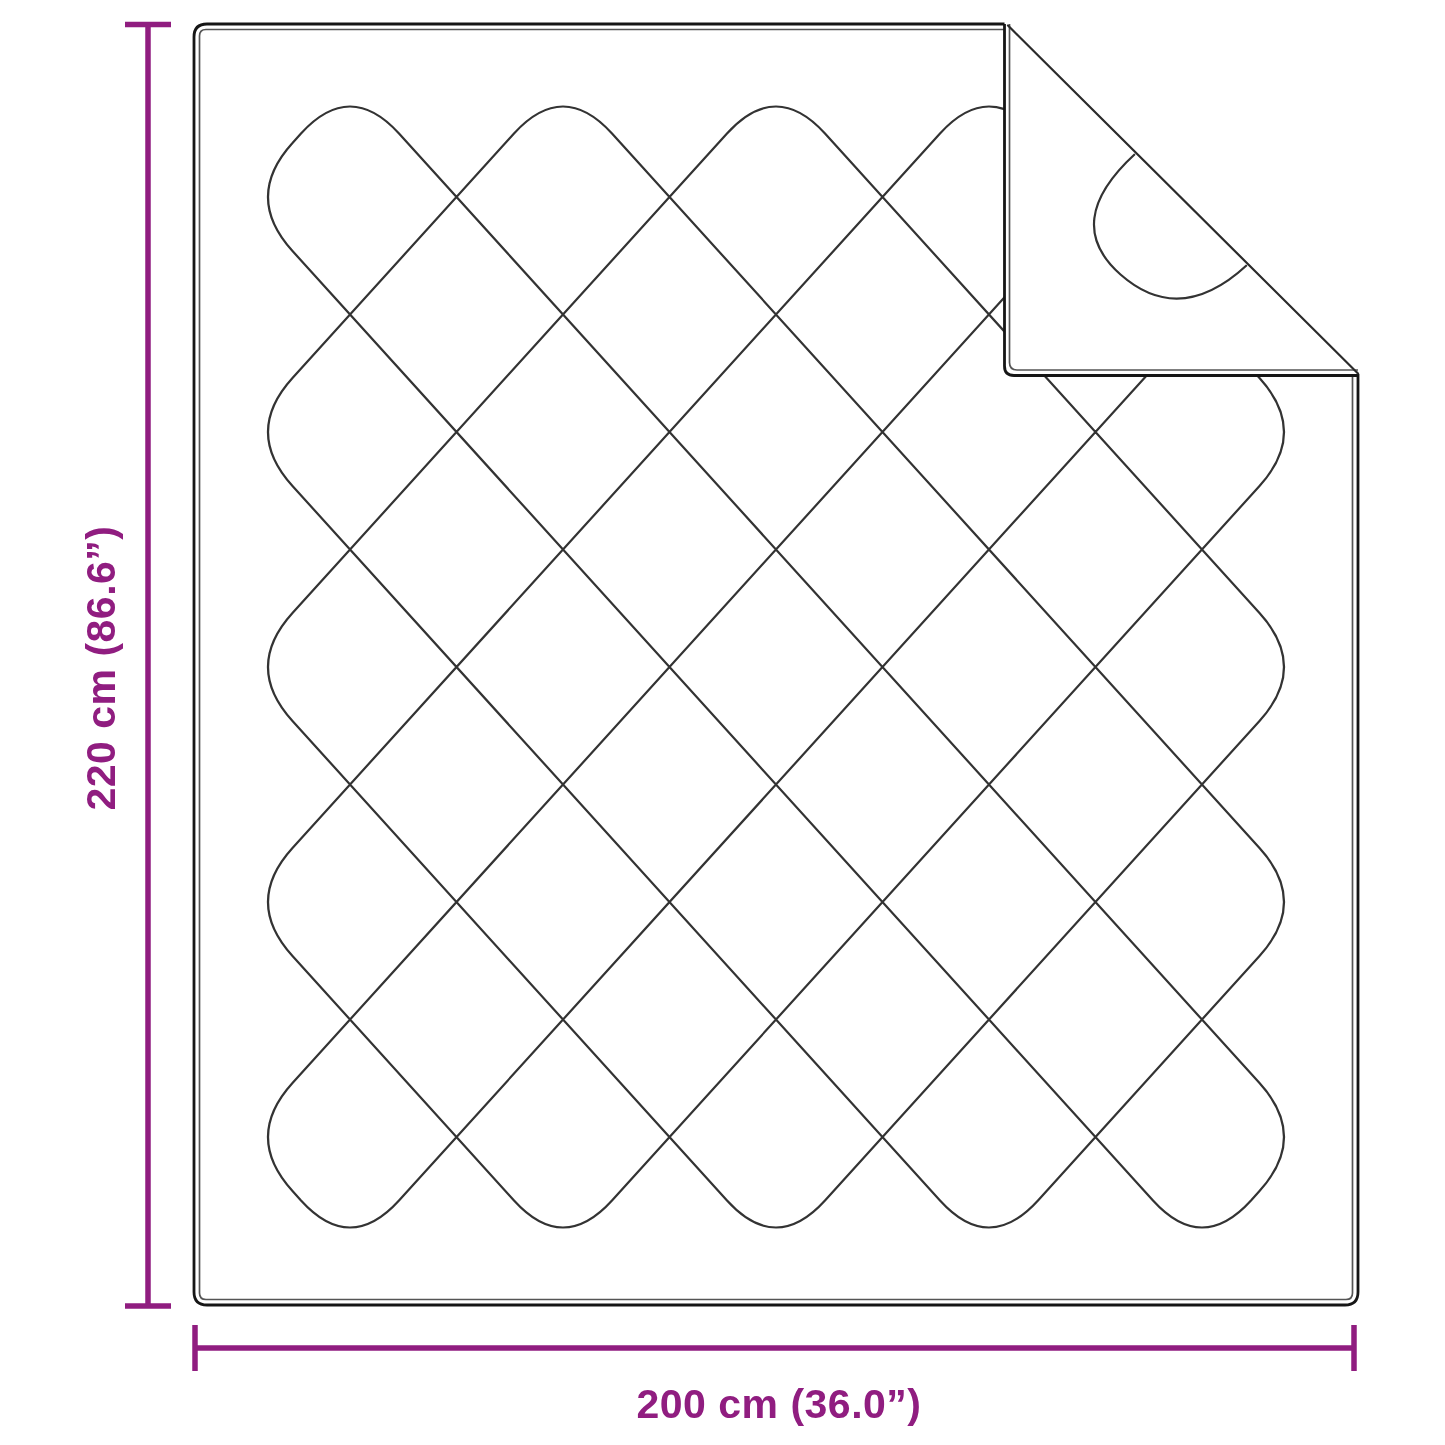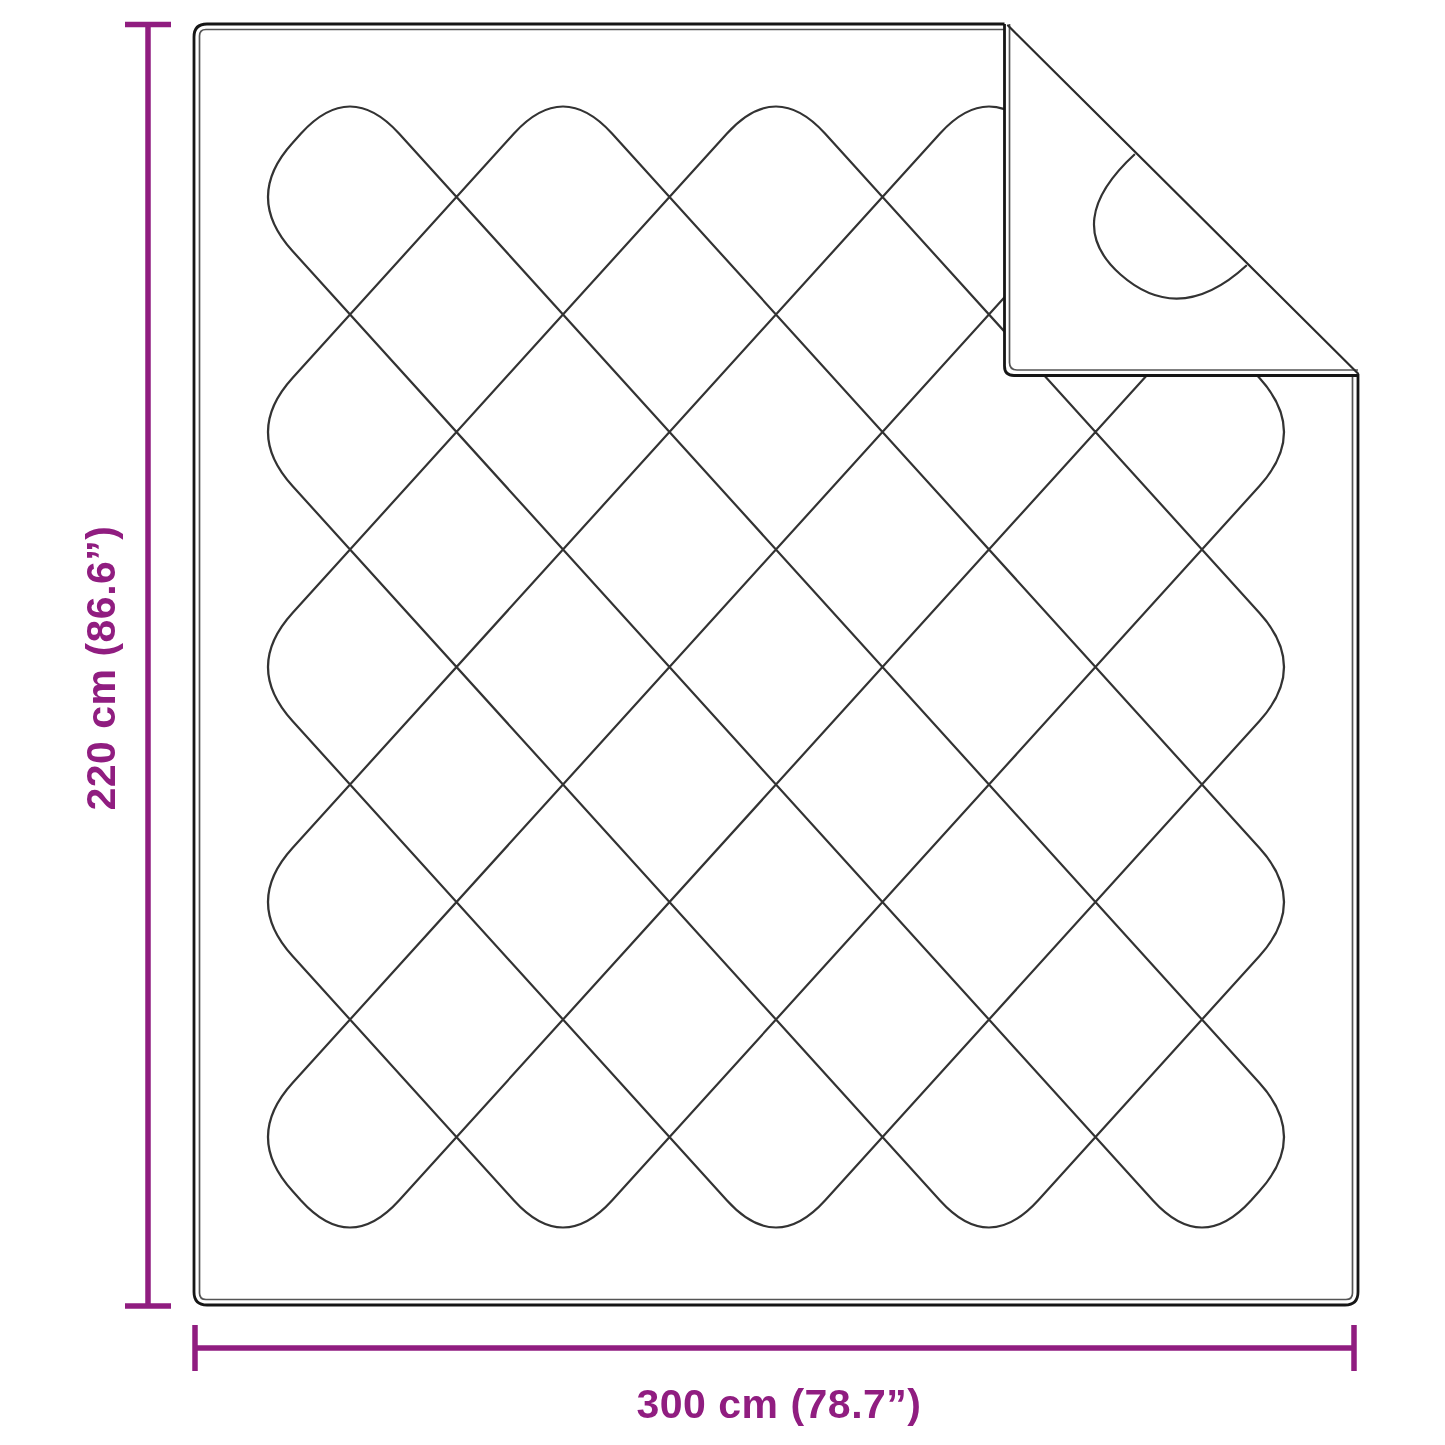--- a/index.html
+++ b/index.html
@@ -75,14 +75,14 @@
         <path class="whitefill" d="M1004.5,24 L1004.5,375.5 L1358,375.5 Z"></path>
         <path class="quilt" clip-path="url(#flapClip)" d="M1135,154 Q1061,222 1120.5,274.5 Q1180,327 1247,265"></path>
         <path class="outline-seam" d="M1009.5,24 L1009.5,362.5 Q1009.5,370 1017,370 L1358,370"></path>
         <path class="outline-outer" d="M1004.5,24 L1004.5,366 Q1004.5,375.5 1014,375.5 L1358,375.5"></path>
         <path class="crease" d="M1008,25.5 L1358,373.5"></path>
       </g>
     </g>
   </svg>
 
   <div id="height-label" class="dim-label">220 cm (86.6”)</div>
-  <div id="width-label" class="dim-label">300 cm (78.7”)</div>
+  <div id="width-label" class="dim-label">200 cm (36.0”)</div>
 </div>
 
 </body></html>

